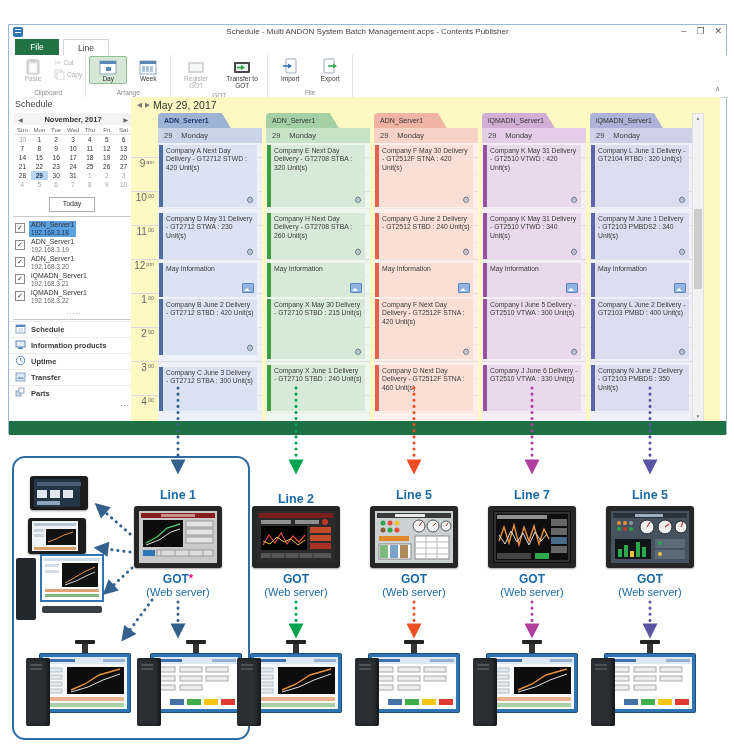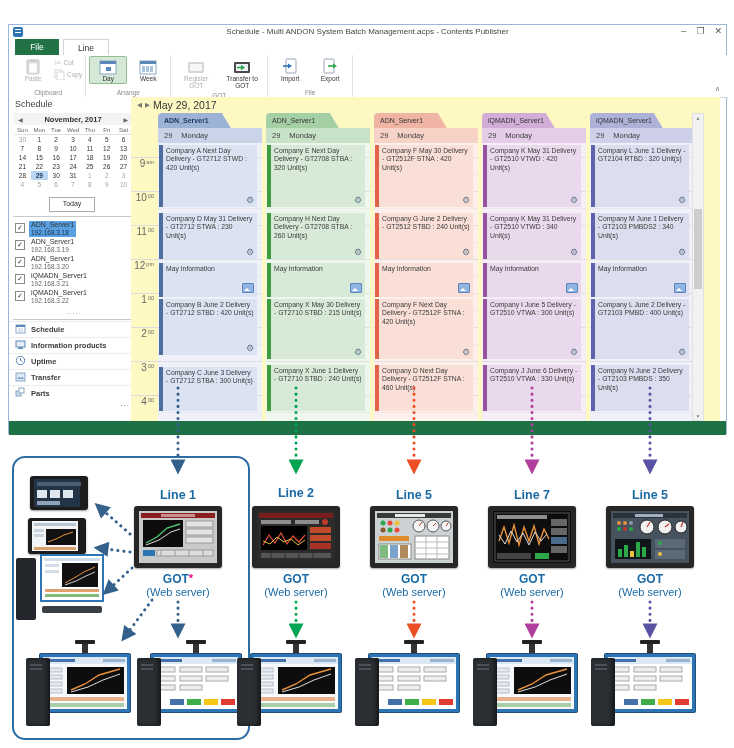--- a/index.html
+++ b/index.html
@@ -594,21 +594,21 @@
               <rect x="47" y="10" width="27" height="6" fill="#e4e4e4" stroke="#999"></rect>
               <rect x="47" y="18" width="27" height="6" fill="#e4e4e4" stroke="#999"></rect>
               <rect x="47" y="26" width="27" height="6" fill="#e4e4e4" stroke="#999"></rect>
               <rect x="4" y="39" width="12" height="6" fill="#2e75b6"></rect>
               <rect x="18" y="39" width="56" height="6" fill="#ddd" stroke="#999"></rect>
               <path d="M22 39 v6 M36 39 v6 M50 39 v6 M64 39 v6" stroke="#999"></path>
             </svg></div>
         </div>
         <div class="gotlabel" style="left:128px;top:138px">GOT<span class="ast">*</span></div>
         <div class="weblabel" style="left:123px;top:152px">(Web server)</div>
-        <div class="dlabel" style="left:256px;top:52px">Line 2</div>
+        <div class="dlabel" style="left:256px;top:58px">Line 2</div>
         <div class="got" style="left:252px;top:72px">
           <div class="scr"><svg width="78" height="52">
               <rect width="78" height="52" fill="#2b2b2b"></rect>
               <rect x="2" y="2" width="74" height="5" fill="#7a1d1d"></rect>
               <rect x="4" y="9" width="30" height="4" fill="#8f8f8f"></rect>
               <rect x="38" y="9" width="24" height="4" fill="#8f8f8f"></rect>
               <circle cx="68" cy="11" r="3" fill="#c0392b"></circle>
               <rect x="4" y="15" width="46" height="24" fill="#000"></rect>
               <polyline points="6,34 12,24 18,32 24,22 30,33 36,25 42,31 48,24" fill="none" stroke="#e74c3c" stroke-width="1.2"></polyline>
               <polyline points="6,30 13,33 20,26 27,31 34,28 41,34 48,29" fill="none" stroke="#e8c23c" stroke-width="1"></polyline>

